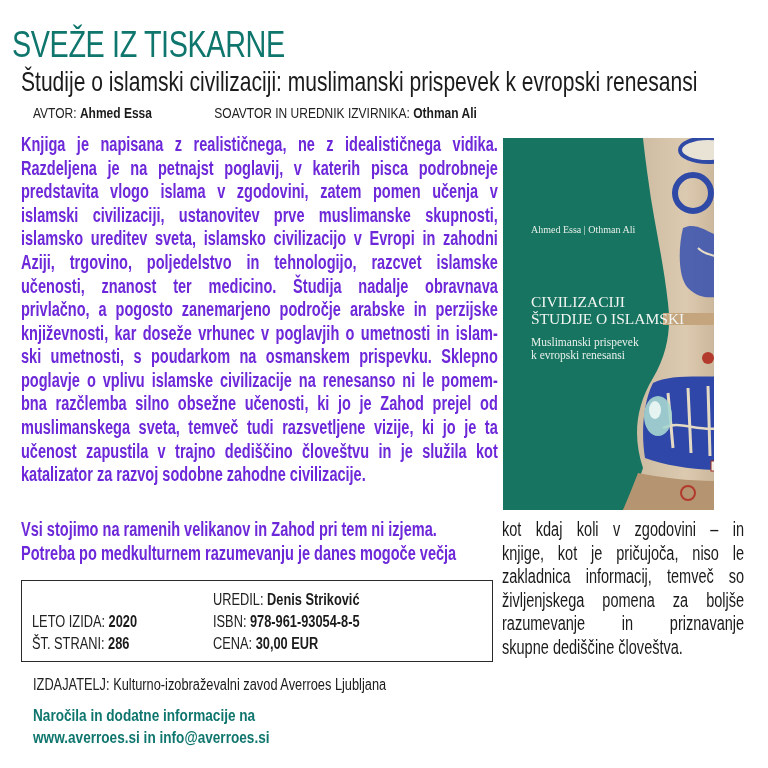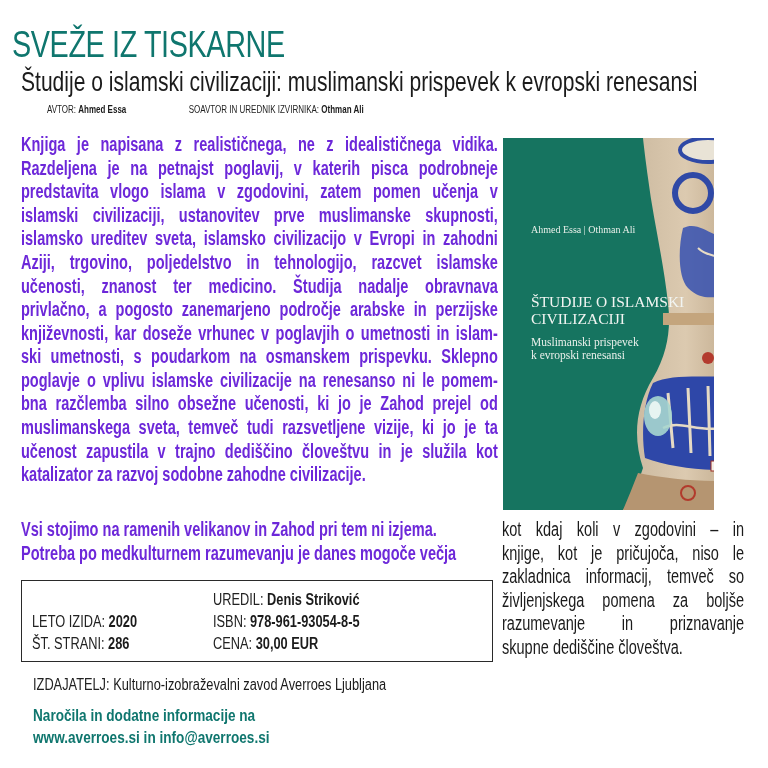--- a/index.html
+++ b/index.html
@@ -13,21 +13,21 @@
 
   #kicker {
     left: 12px; top: 24px; font-size: 36px; font-weight: normal;
     color: #0f766e; letter-spacing: -0.5px;
   }
   #kicker .cond { transform: scaleX(0.80); }
 
   #book-title { left: 21px; top: 66px; font-size: 28px; color: #1b1b1b; }
   #book-title .cond { transform: scaleX(0.752); }
 
-  #credits { left: 47px; top: 104px; font-size: 10px; }
+  #credits { left: 33px; top: 104px; font-size: 15px; }
   #credits .cond { transform: scaleX(0.80); }
   .lbl { font-weight: normal; color: #222; }
   .val { font-weight: bold; color: #1b1b1b; }
 
   .bodyline { left: 21px; font-size: 19.5px; color: #6d28d9; width: 600px; font-weight: bold; }
   .bodyline .cond { transform: scaleX(0.745); }
   .bodyline.just .cond { width: 640px; text-align: justify; text-align-last: justify; }
 
   .rline { left: 502px; font-size: 19.5px; width: 400px; }
   .rline .cond { transform: scaleX(0.745); }
@@ -117,22 +117,22 @@
 
     <ellipse cx="155" cy="278" rx="14" ry="20" fill="#a7d6cf" opacity="0.9"></ellipse>
     <ellipse cx="152" cy="272" rx="6" ry="9" fill="#e6f4f1"></ellipse>
 
     <path d="M135,335 C170,342 210,345 245,342 L245,372 L120,372 C125,360 130,348 135,335 Z" fill="#b59571"></path>
     <circle cx="185" cy="355" r="7" fill="none" stroke="#b23a2c" stroke-width="2"></circle>
     <rect x="208" y="323" width="10" height="10" fill="#f3eee6" stroke="#9b2c23" stroke-width="1"></rect>
   </svg>
   <div class="c-authors">Ahmed Essa | Othman Ali</div>
   <div class="c-title">
+      <div>CIVILIZACIJI</div>
       <div>ŠTUDIJE O ISLAMSKI</div>
-      <div>CIVILIZACIJI</div>
     </div>
   <div class="c-sub">
       <div>Muslimanski prispevek</div>
       <div>k evropski renesansi</div>
     </div>
 </div>
 
 <div class="abs bodyline" style="top:518px"><span class="cond">Vsi stojimo na ramenih velikanov in Zahod pri tem ni izjema.</span></div>
 <div class="abs bodyline" style="top:542px"><span class="cond">Potreba po medkulturnem razumevanju je danes mogoče večja</span></div>
 

